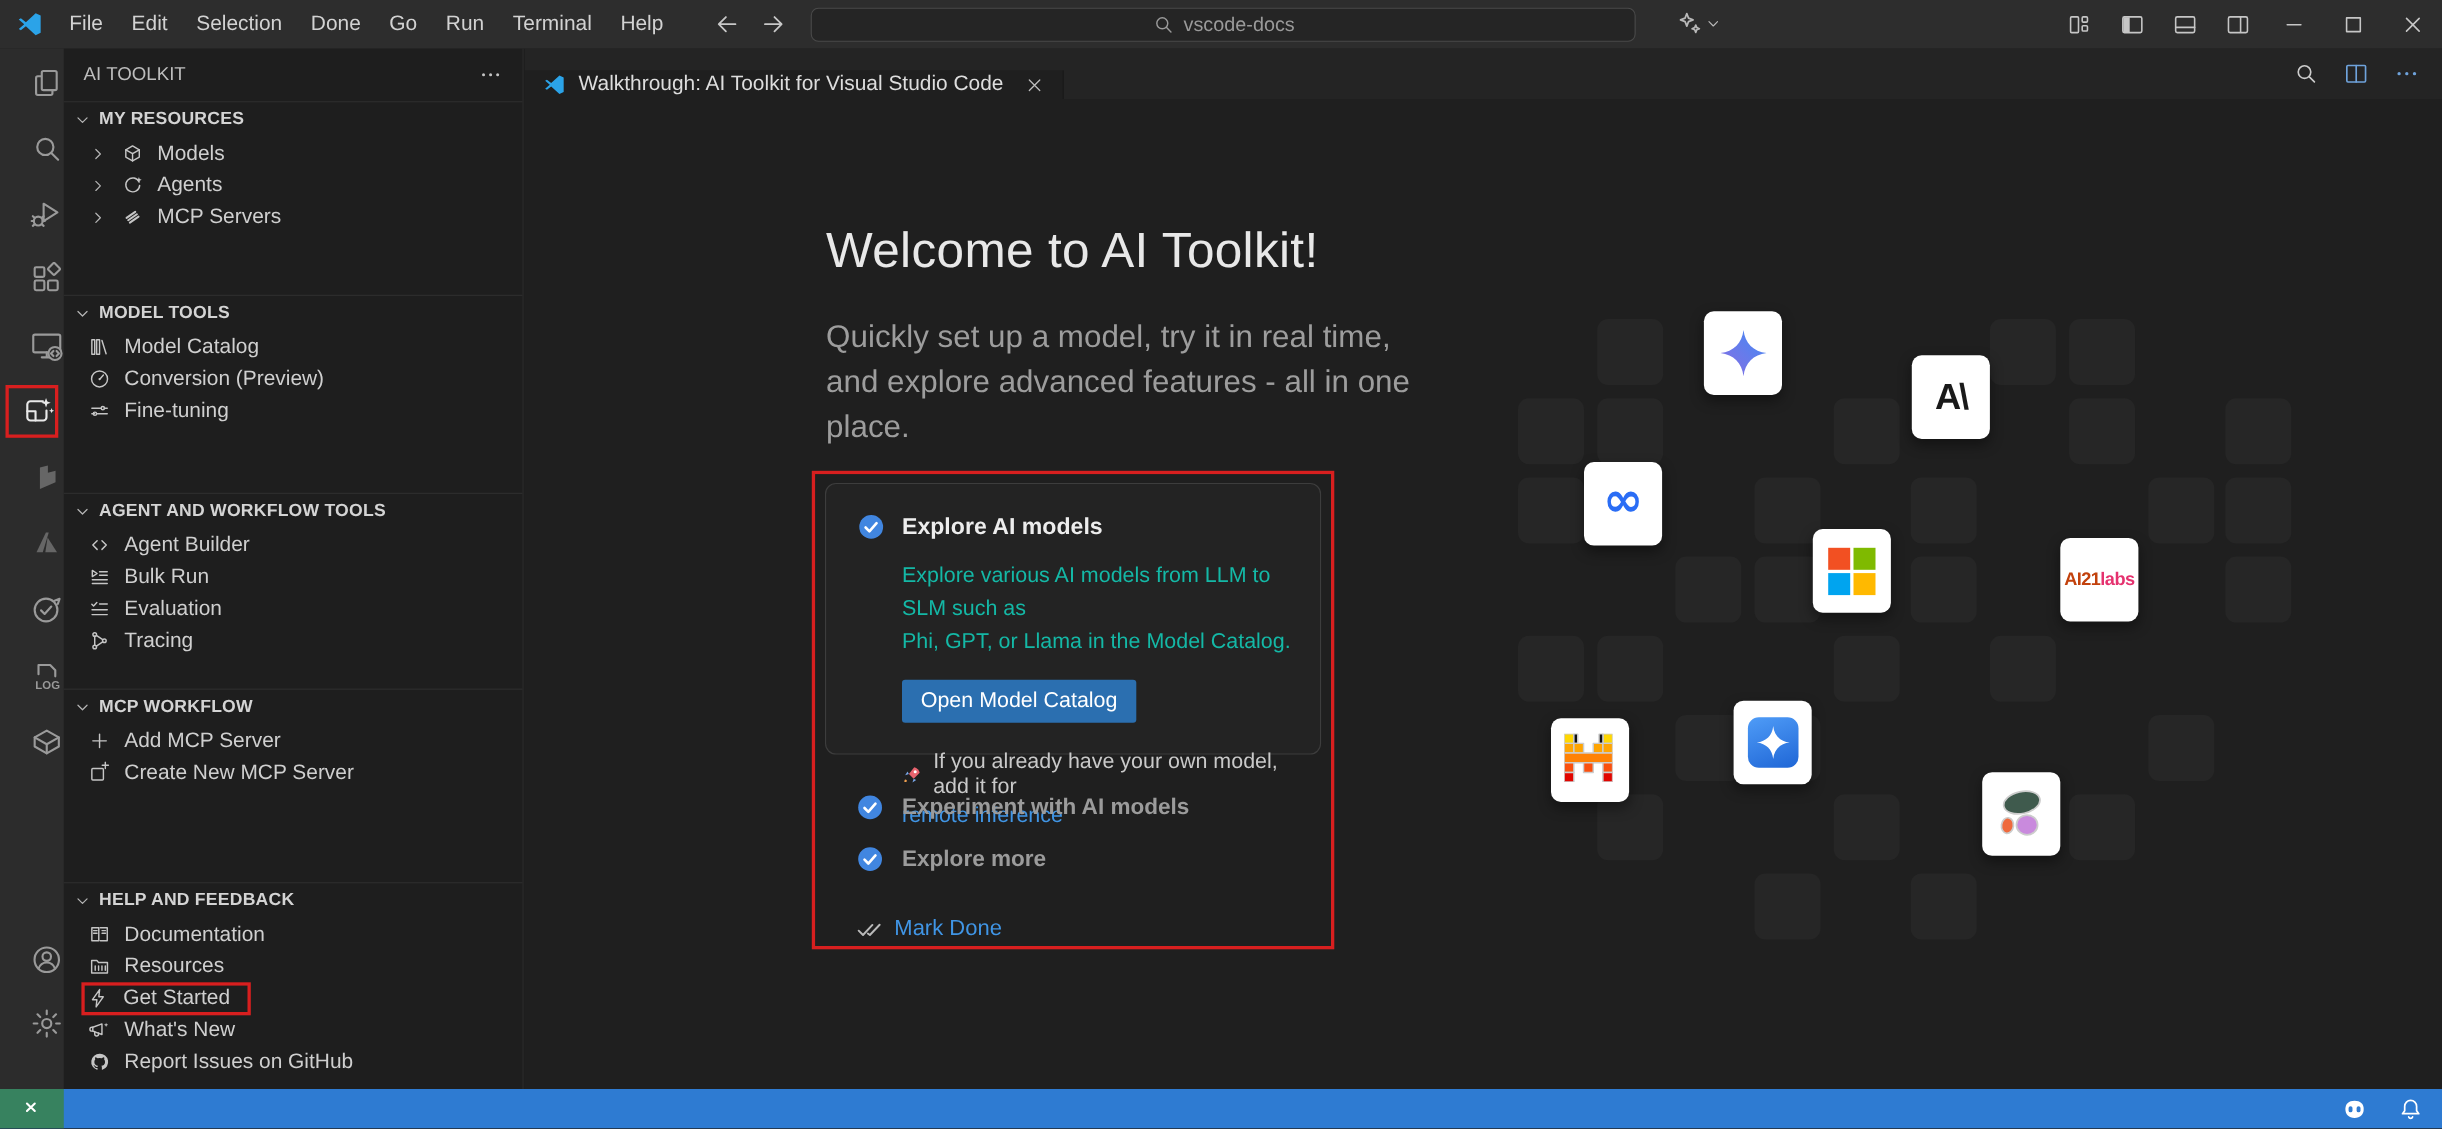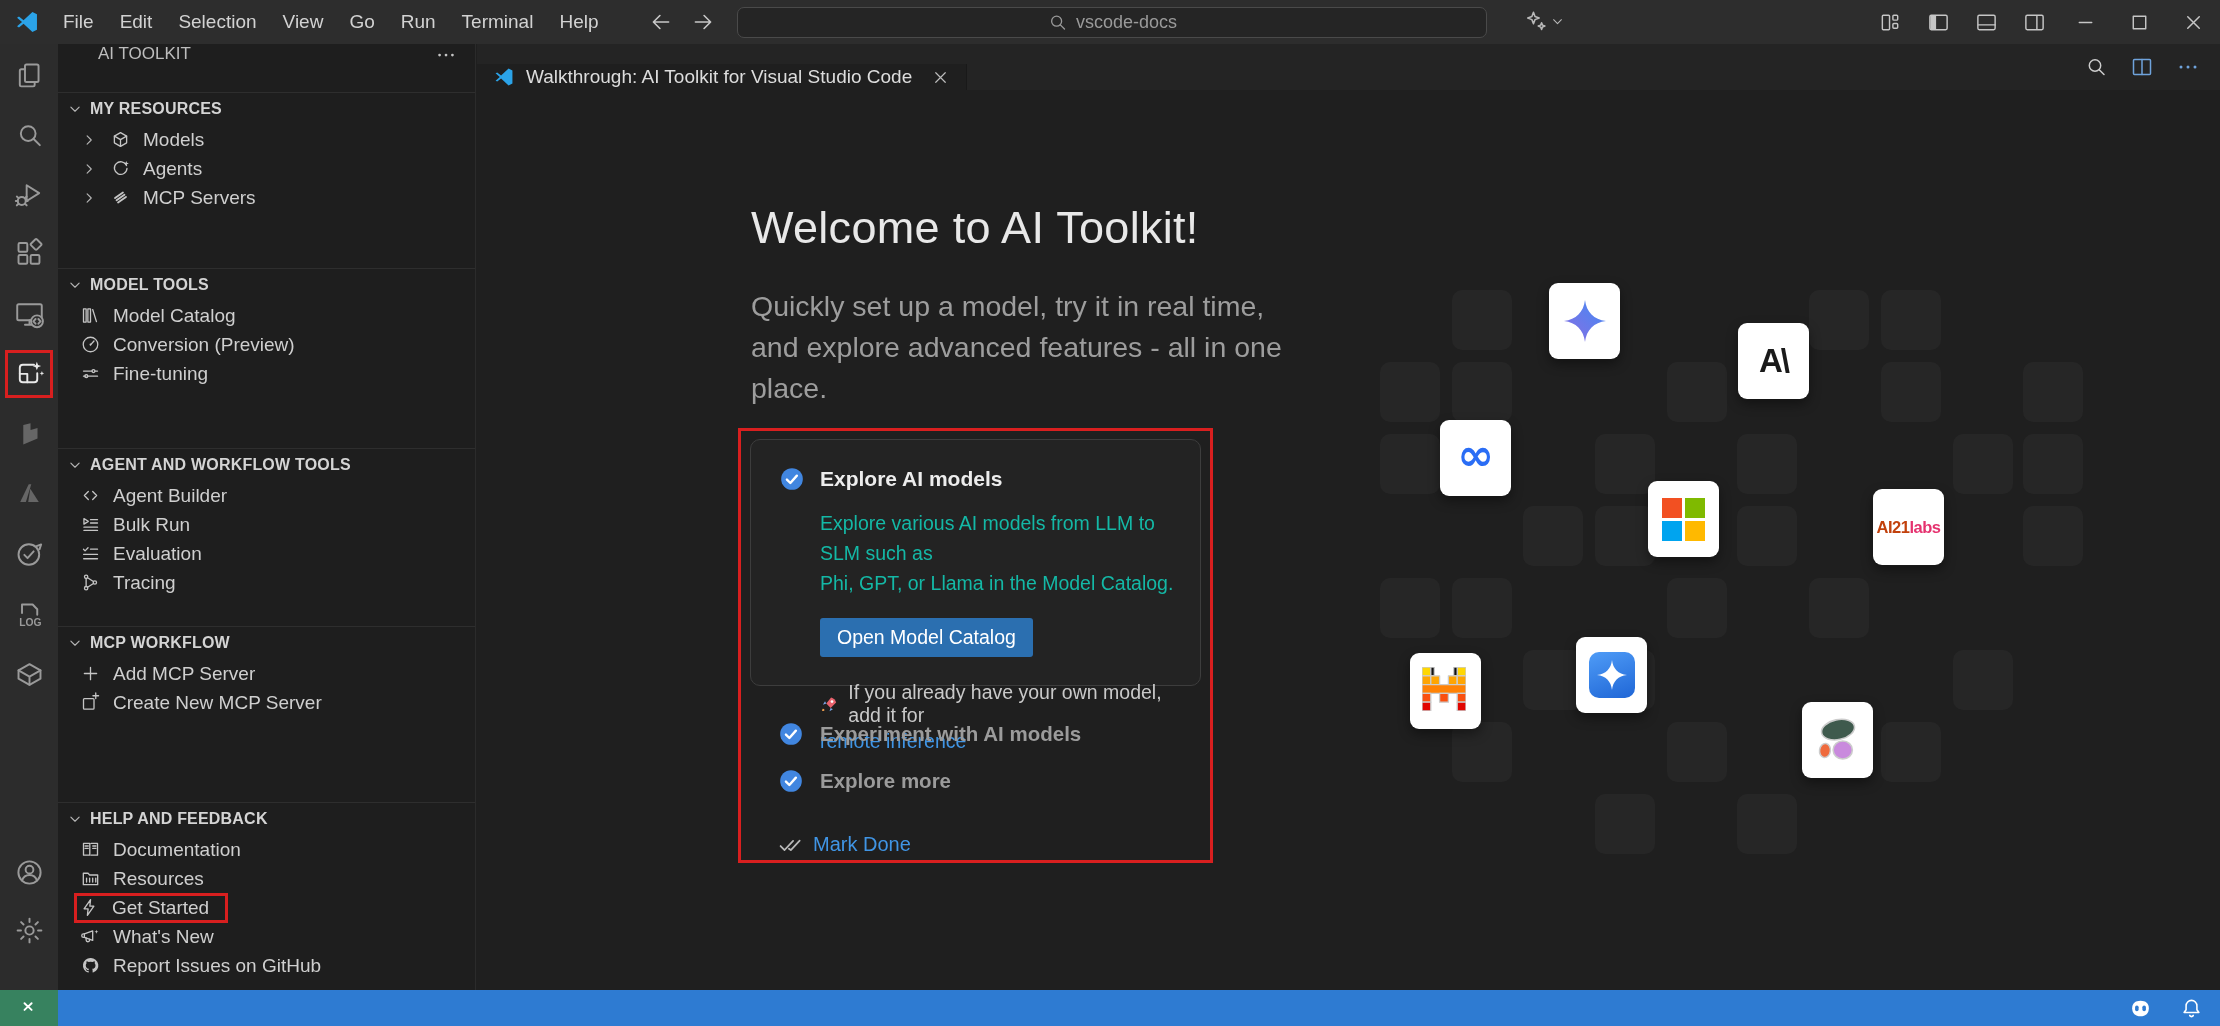--- a/index.html
+++ b/index.html
@@ -32,30 +32,30 @@
   .copilot-tb .chev { width:17px; height:17px; }
   .tb-right { position:absolute; right:0; top:0; height:44px; display:flex; align-items:center; }
   .win-btn { width:48px; height:44px; display:flex; align-items:center; justify-content:center;
              color:#c6c6c6; }
   .win-btn .icn { width:23px; height:23px; }
   .win-btn.sys { width:54px; }
 
   
   .activitybar { position:absolute; left:0; top:44px; width:58px; bottom:36px; background:#2c2c2c; z-index:4; }
   .ab-item { position:absolute; left:0; width:58px; height:48px; display:flex;
-             align-items:center; justify-content:center; color:#9a9a9a; }
+             align-items:center; justify-content:flex-end; color:#9a9a9a; }
   .ab-item .icn { width:31px; height:31px; }
   .ab-item.active { color:#e9e9e9; }
   .ab-item.dim { color:#666666; }
   .ab-item.annotated { left:5px; width:48px; height:48px; border:3px solid var(--red); }
 
   
   .sidebar { position:absolute; left:58px; top:44px; width:418px; bottom:36px;
              background:#1e1e1e; border-right:1px solid #2b2b2b; display:flex; flex-direction:column; z-index:3; }
-  .sb-header { height:48px; flex:none; display:flex; padding:0 18px 0 40px;
+  .sb-header { height:48px; flex:none; display:flex; align-items:center; padding:0 18px 0 18px;
                font-size:17px; color:#bdbdbd; }
   .sb-header .spacer { flex:1; }
   .sb-header .icn { width:22px; height:22px; color:#c5c5c5; }
   .sb-section { flex:none; border-top:1px solid #2e2e2e; overflow:hidden; }
   .sb-section.last { flex:1; }
   .sb-sec-header { display:flex; align-items:center; height:32px; padding-left:8px; gap:6px;
                    font-weight:bold; font-size:16px; color:#d4d4d4; letter-spacing:.2px; }
   .sb-sec-header .icn { width:18px; height:18px; color:#b5b5b5; }
   .sb-item { display:flex; align-items:center; height:29px; padding-left:22px; gap:12px;
              font-size:19px; color:#cfcfcf; }
@@ -134,21 +134,21 @@
 <div class="titlebar">
   <span class="icn tb-logo">
       <svg viewBox="0 0 24 24">
         <path d="M17 2.8 8.8 10.3 4.6 7 2.8 8l4.6 4-4.6 4 1.8 1 4.2-3.3L17 21.2l4.2-2V4.8z" fill="#2ba3e8" stroke="none"></path>
       </svg>
     </span>
   <div class="menu" id="menu">
       <span class="menu-item">File</span>
       <span class="menu-item">Edit</span>
       <span class="menu-item">Selection</span>
-      <span class="menu-item">View</span>
+      <span class="menu-item">Done</span>
       <span class="menu-item">Go</span>
       <span class="menu-item">Run</span>
       <span class="menu-item">Terminal</span>
       <span class="menu-item">Help</span>
     </div>
   <div class="nav-arrows">
     <span class="icn">
         <svg viewBox="0 0 24 24">
           <path d="M19 12H5.5M11 6l-6 6 6 6"></path>
         </svg>

